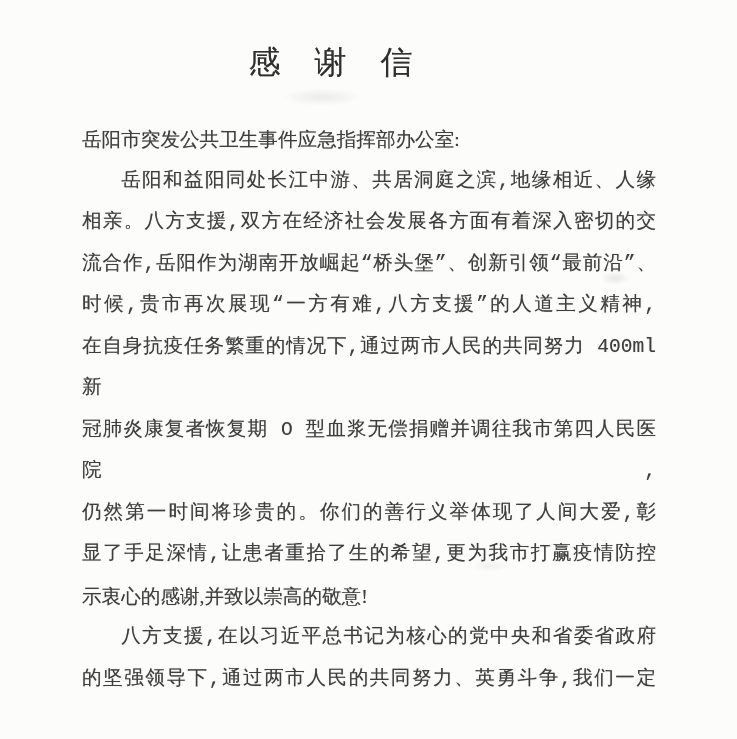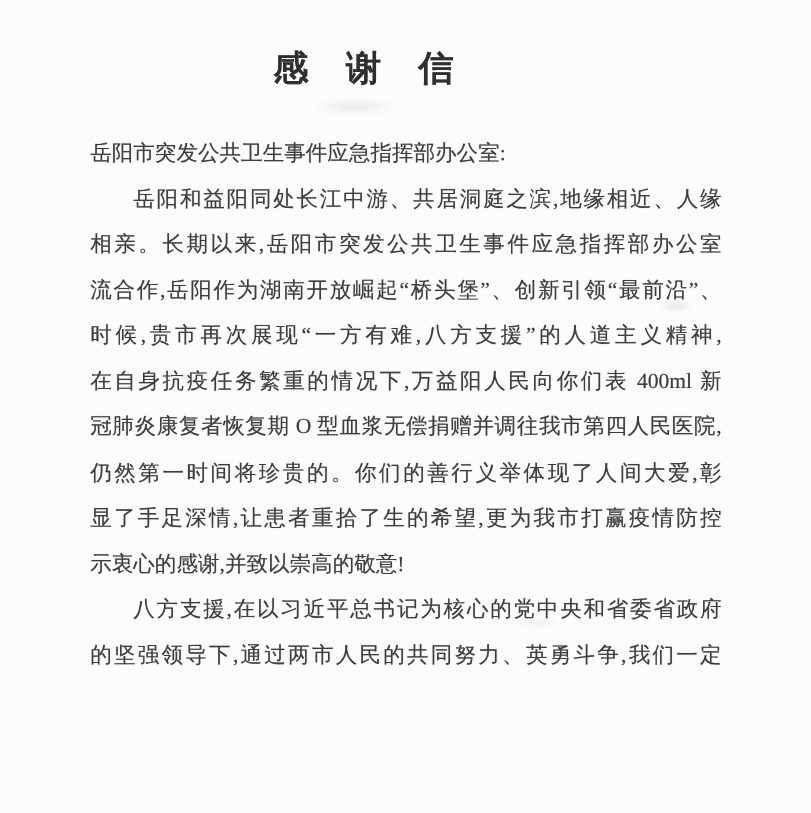--- a/index.html
+++ b/index.html
@@ -18,21 +18,21 @@
   }
   .title {
     position: absolute;
     top: 44px;
     left: 0;
     width: 662px;
     margin: 0;
     text-align: center;
     font-size: 32px;
     line-height: 36px;
-    font-weight: bold;
+    font-weight: normal;
     color: var(--title-color, #2f2f2f);
     letter-spacing: 1px;
     text-shadow: 0 0 0.6px rgba(47,47,47,0.55);
   }
   .body {
     position: absolute;
     top: 119px;
     left: 82px;
     width: 574px;
     color: var(--text-color, #3e3e3e);
@@ -43,20 +43,21 @@
   .line {
     width: 574px;
     text-align: justify;
     white-space: normal;
   }
   .line.indent {
     text-indent: 39.2px;
   }
   .line.justify {
     text-align-last: justify;
+    font-family: Liberation Mono, monospace;
   }
   .smudge {
     position: absolute;
     pointer-events: none;
   }
   .smudge-1 {
     top: 88px; left: 282px; width: 80px; height: 18px;
     background: radial-gradient(ellipse at center, rgba(175,175,172,0.22), rgba(175,175,172,0) 70%);
   }
   .smudge-2 {
@@ -70,24 +71,24 @@
 </style>
 </head>
 <body>
 
 <div class="page">
   <h1 class="title">感　谢　信</h1>
 
   <div class="body">
       <div class="line">岳阳市突发公共卫生事件应急指挥部办公室:</div>
       <div class="line indent justify">岳阳和益阳同处长江中游、共居洞庭之滨,地缘相近、人缘</div>
-      <div class="line justify">相亲。长期以来,岳阳市突发公共卫生事件应急指挥部办公室</div>
+      <div class="line justify">相亲。八方支援,双方在经济社会发展各方面有着深入密切的交</div>
       <div class="line justify">流合作,岳阳作为湖南开放崛起“桥头堡”、创新引领“最前沿”、</div>
       <div class="line justify">时候,贵市再次展现“一方有难,八方支援”的人道主义精神,</div>
-      <div class="line justify">在自身抗疫任务繁重的情况下,万益阳人民向你们表 400ml 新</div>
+      <div class="line justify">在自身抗疫任务繁重的情况下,通过两市人民的共同努力 400ml 新</div>
       <div class="line justify">冠肺炎康复者恢复期 O 型血浆无偿捐赠并调往我市第四人民医院,</div>
       <div class="line justify">仍然第一时间将珍贵的。你们的善行义举体现了人间大爱,彰</div>
       <div class="line justify">显了手足深情,让患者重拾了生的希望,更为我市打赢疫情防控</div>
       <div class="line">示衷心的感谢,并致以崇高的敬意!</div>
       <div class="line indent justify">八方支援,在以习近平总书记为核心的党中央和省委省政府</div>
       <div class="line justify">的坚强领导下,通过两市人民的共同努力、英勇斗争,我们一定</div>
     </div>
 
   <div class="smudge smudge-1"></div>
   <div class="smudge smudge-2"></div>

